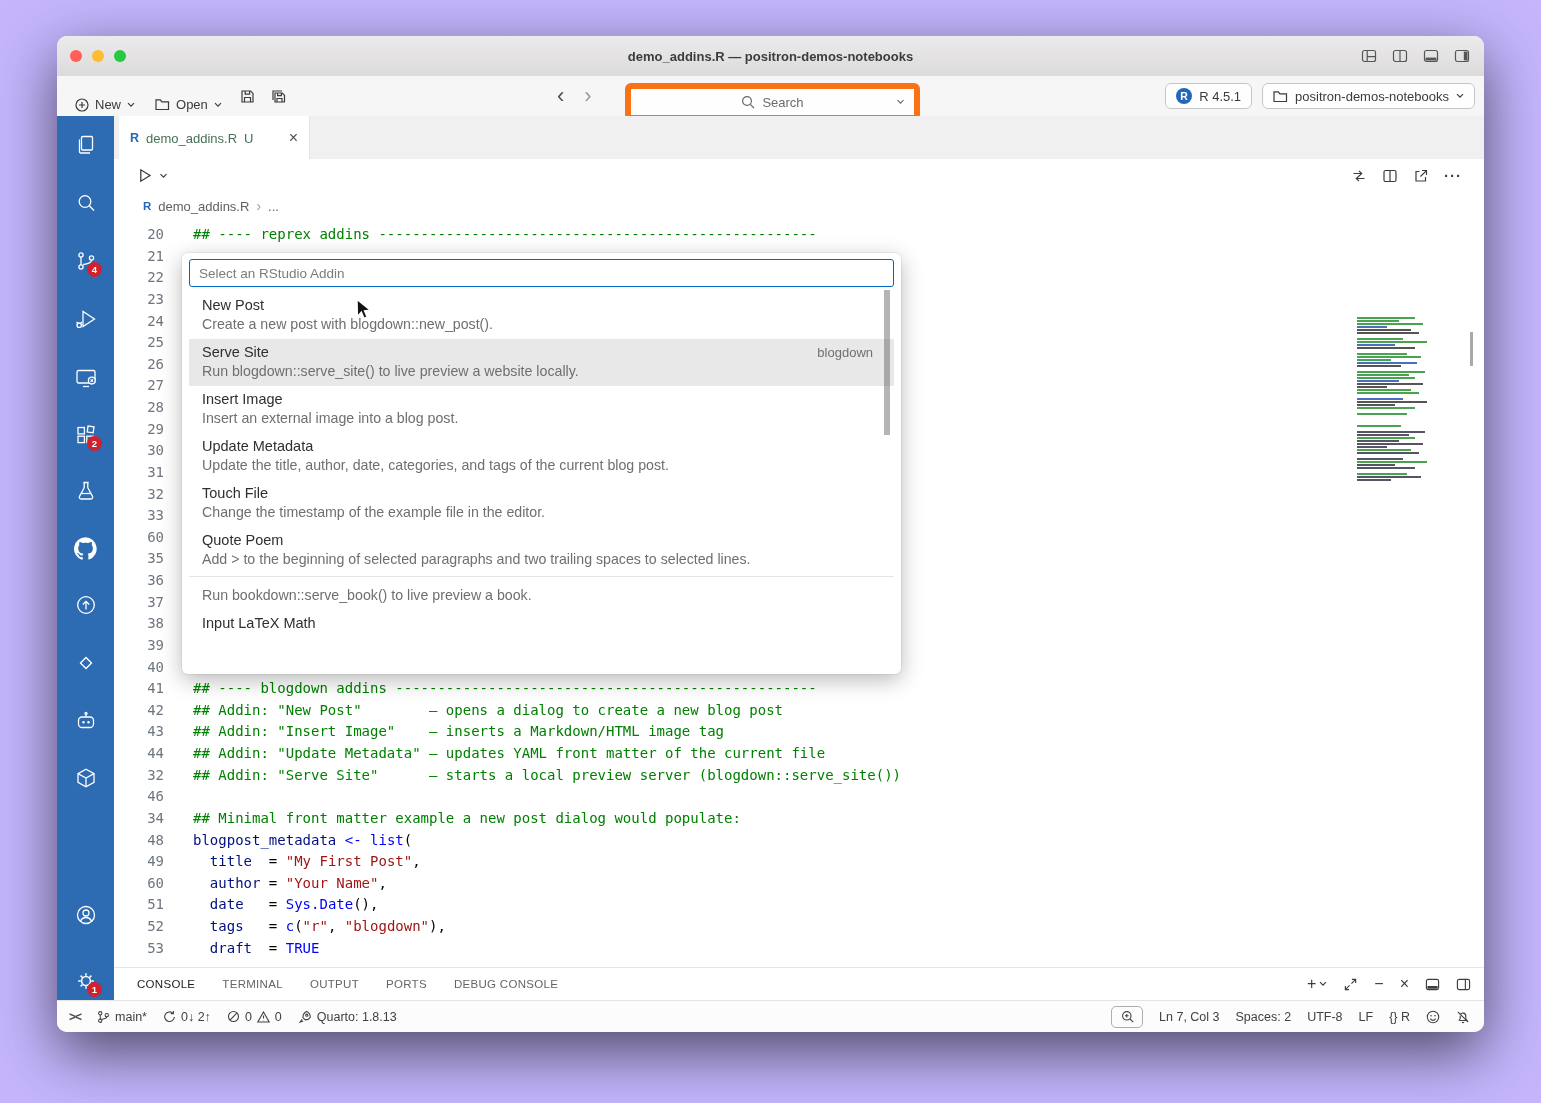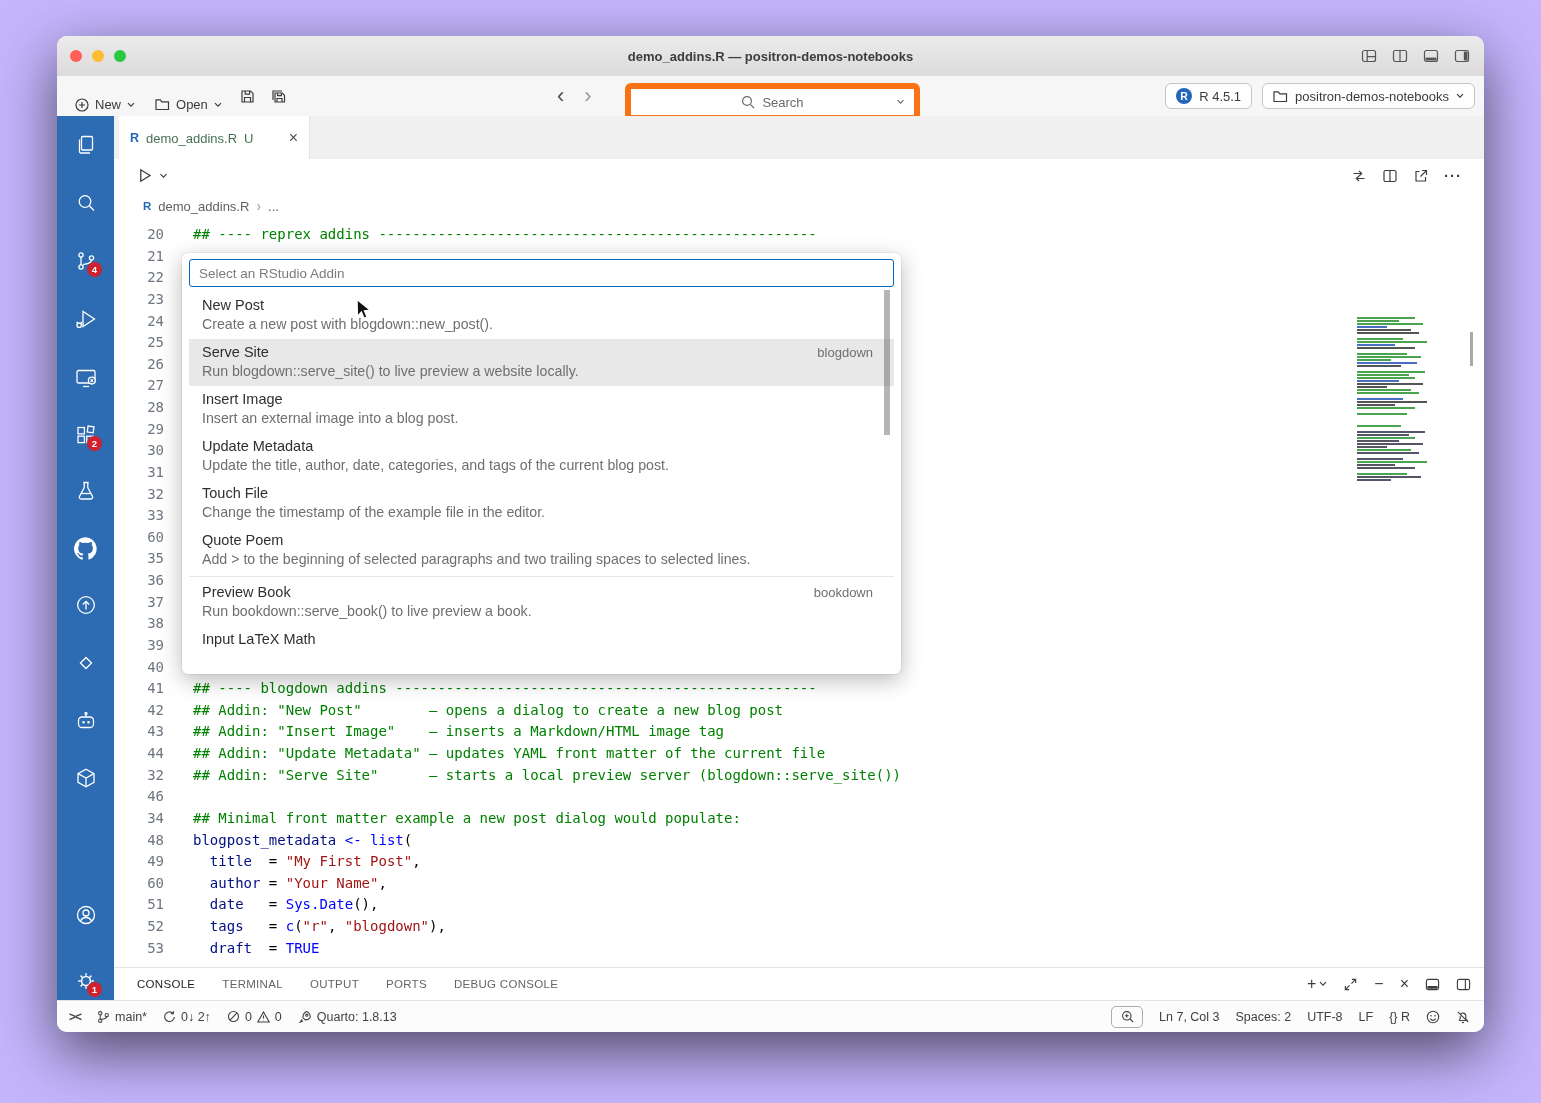--- a/index.html
+++ b/index.html
@@ -498,24 +498,20 @@
             <div class="qp-desc">Change the timestamp of the example file in the editor.</div>
           </div>
           <div class="qp-item">
             <div class="qp-row">
               <span class="qp-title">Quote Poem</span>
             </div>
             <div class="qp-desc">Add &gt; to the beginning of selected paragraphs and two trailing spaces to selected lines.</div>
           </div>
           <div class="qp-sep"></div>
           <div class="qp-item">
-            <div class="qp-row">
-              <span class="qp-title">Preview Book</span>
-              <span class="qp-badge">bookdown</span>
-            </div>
             <div class="qp-desc">Run bookdown::serve_book() to live preview a book.</div>
           </div>
           <div class="qp-item">
             <div class="qp-row">
               <span class="qp-title">Input LaTeX Math</span>
             </div>
           </div>
         </div>
       <div class="qp-scroll"></div>
     </div>

